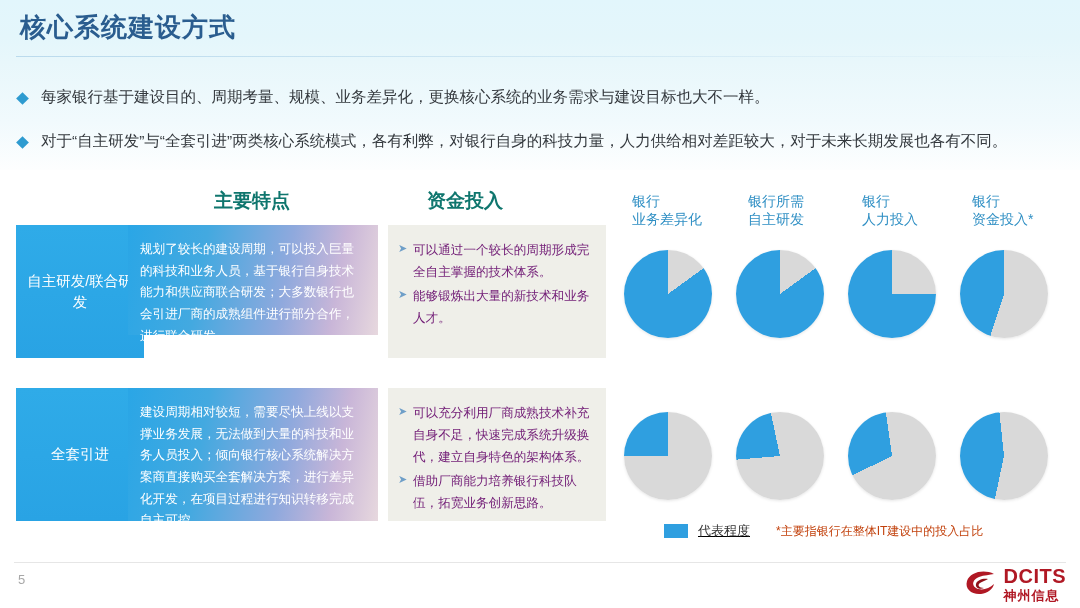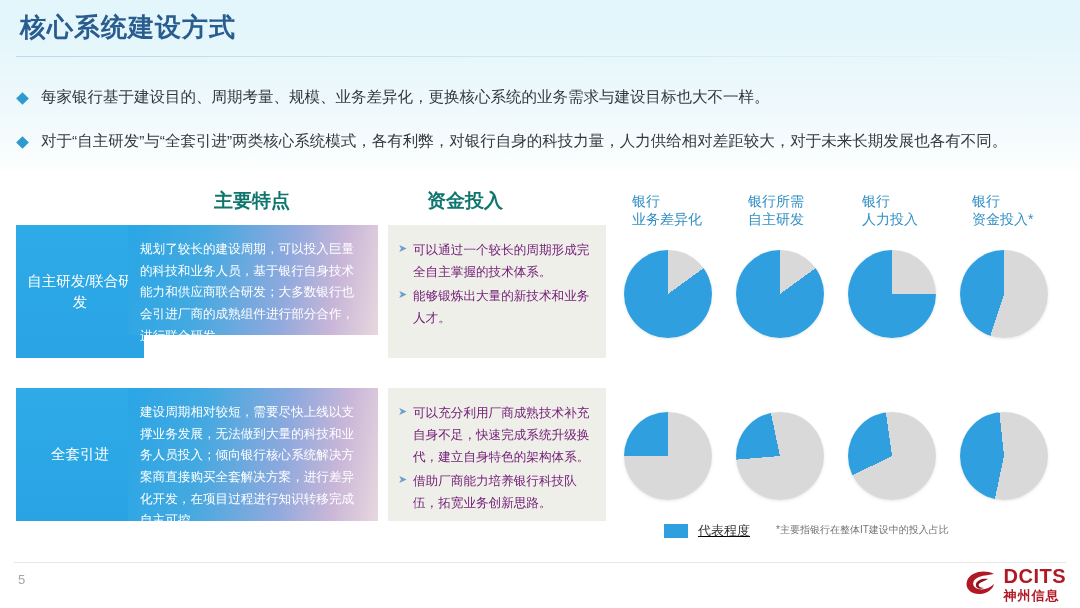--- a/index.html
+++ b/index.html
@@ -181,22 +181,22 @@
     background: #2f9fe0;
     margin-right: 10px;
   }
   #legend-label {
     font-size: 13px;
     color: #333;
   }
   #legend-note {
     position: absolute;
     left: 776px; top: 523px;
-    font-size: 10px;
-    color: #737373;
+    font-size: 12px;
+    color: #c2410c;
     white-space: nowrap;
   }
 
   
   #footer-rule {
     position: absolute; left: 14px; top: 562px;
     width: 1052px; height: 1px;
     background: #e6e6e6;
   }
   #page-number {

